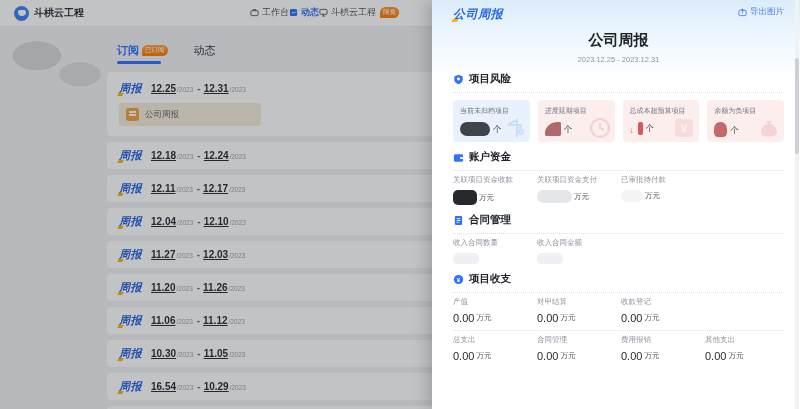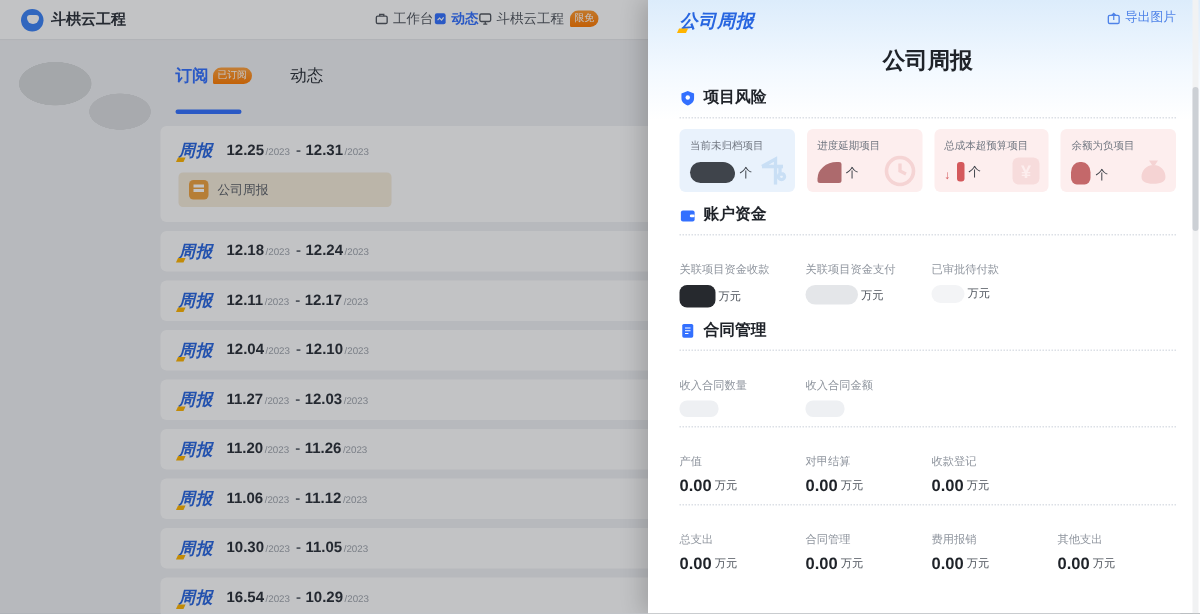--- a/index.html
+++ b/index.html
@@ -18,33 +18,33 @@
   .nav-item { display:flex; align-items:center; gap:3px; font-size:9px; color:#51565e; cursor:pointer; }
   .nav-item.active { color:#3370ff; font-weight:700; }
   .nav-ico { width:9px; height:9px; display:inline-block; }
   .nav-badge { font-size:6.5px; color:#fff; background:linear-gradient(180deg,#ff9a2e,#ff7a00); border-radius:6px 6px 6px 1px; padding:1px 3px; margin-left:1px; }
 
   .content { position:relative; height:385px; }
   .bg-illus { position:absolute; left:8px; top:4px; width:96px; height:62px;
     background:radial-gradient(ellipse 40px 24px at 30% 40%, #d7d9db 60%, transparent 61%),
                radial-gradient(ellipse 34px 20px at 75% 70%, #dcdee0 60%, transparent 61%); }
   .tabs { display:flex; gap:26px; padding:16px 0 0 117px; align-items:flex-end; }
-  .tab { font-size:11px; color:#2b3038; padding-bottom:18px; position:relative; cursor:pointer; display:flex; align-items:center; gap:3px; }
+  .tab { font-size:11px; color:#2b3038; padding-bottom:6px; position:relative; cursor:pointer; display:flex; align-items:center; gap:3px; }
   .tab.active { color:#3370ff; font-weight:700; }
   .tab.active::after { content:""; position:absolute; left:0; bottom:0; width:44px; height:3px; border-radius:2px; background:#3370ff; }
   .tab-badge { font-size:6.5px; color:#fff; background:linear-gradient(180deg,#ffa23e,#ff7c00); border-radius:6px 6px 6px 1px; padding:1px 3px; font-weight:400; }
 
   .list { margin:8px 0 0 107px; width:680px; }
   .card { background:#fff; border-radius:4px; padding:0 12px; margin-bottom:6px; }
   .card.featured { padding:8px 12px 10px; }
   .row-line { display:flex; align-items:center; height:27px; }
   .card.featured .row-line { height:16px; }
   .brand-zhou { font-size:11px; font-weight:800; font-style:italic; color:#2866e0; letter-spacing:.5px; position:relative; margin-right:9px; }
   .brand-zhou::after { content:""; position:absolute; left:-1px; bottom:0; width:5px; height:3px; background:#ffb400; transform:skewX(-25deg); }
-  .d-big { font-size:10px; font-weight:700; color:#2b3038; }
+  .d-big { font-size:10px; font-weight:700; color:#2b3038;text-decoration:underline; }
   .d-year { font-size:6.5px; color:#a0a5ad; margin:0 1px; position:relative; top:1px; }
   .d-sep { font-size:10px; font-weight:700; color:#6a7078; margin:0 3px; }
   .sub-row { margin-top:7px; width:142px; height:23px; background:#f6ecda; border-radius:3px; display:flex; align-items:center; gap:6px; padding:0 7px; cursor:pointer; }
   .doc-ico { width:13px; height:13px; background:#efa23f; border-radius:3px; position:relative; flex:0 0 auto; }
   .doc-ico::after { content:""; position:absolute; left:3px; top:3px; width:7px; height:1.5px; background:#fff; box-shadow:0 3px 0 #fff; }
   .sub-label { font-size:8.5px; color:#5a5f66; }
   .card.partial { height:14px; margin-bottom:0; }
 
   
   .dim-overlay { position:absolute; left:0; top:0; width:432px; height:409px; background:rgba(20,24,31,.26); z-index:5; cursor:pointer; }
@@ -78,25 +78,25 @@
   .blob-dark1 { width:30px; height:14px; background:#3f444b; border-radius:7px 8px 6px 7px; }
   .blob-red1 { width:16px; height:14px; background:#ad6a6d; border-radius:80% 10% 10% 10%; }
   .blob-red2 { width:5px; height:13px; background:#d4595c; border-radius:2px; }
   .arrow-red { color:#d4595c; font-size:8px; font-weight:700; margin-right:1px; }
   .blob-red3 { width:13px; height:15px; background:#c4686a; border-radius:45% 45% 30% 30%; }
   .blob-dark2 { width:24px; height:15px; background:#26292e; border-radius:5px; }
   .blob-light { width:35px; height:13px; background:#e4e6e9; border-radius:7px; }
   .blob-faint { width:22px; height:12px; background:#f3f4f6; border-radius:6px; }
   .blob-contract { width:26px; height:11px; background:#eef0f3; border-radius:5px; }
 
-  .stat-row { display:flex; margin-top:18px; }
+  .stat-row { display:flex; margin-top:4px; }
   .stat { width:84px; flex:0 0 auto; }
   .stat-label { font-size:7.5px; color:#8f959e; white-space:nowrap; }
   .stat-value { display:flex; align-items:center; gap:2px; margin-top:5px; }
-  .stat-num { font-size:11px; font-weight:700; color:#1f2329; }
+  .stat-num { font-size:11px; font-weight:400; color:#1f2329; }
   .stat-unit { font-size:7.5px; color:#4e545c; }
   .stat-value .blob { align-self:flex-end; }
 
   .scrollbar-track { position:absolute; right:1px; top:0; width:4px; height:409px; background:#f1f2f3; }
   .scrollbar-thumb { position:absolute; right:0; top:58px; width:4px; height:96px; border-radius:2px; background:#ccd0d5; cursor:grab; }
 </style>
 </head>
 <body>
 
 <div class="stage">
@@ -267,20 +267,21 @@
         <span class="drawer-brand">公司周报</span>
         <span class="export-btn">
           <svg width="9" height="9" viewBox="0 0 10 10">
               <rect x="1" y="2.5" width="8" height="6" rx="1" fill="none" stroke="#4f83e8"></rect>
               <path d="M5 6V1M3.4 2.6L5 1l1.6 1.6" fill="none" stroke="#4f83e8" stroke-width=".9"></path>
             </svg>
           <span>导出图片</span>
         </span>
       </div>
       <div class="drawer-title">公司周报</div>
+      <div class="drawer-sub">2023.12.25 - 2023.12.31</div>
 
       <div class="section-head">
         <svg class="sec-ico" viewBox="0 0 12 12">
             <path d="M6 .8l4.6 1.8v3.2c0 2.8-1.9 4.6-4.6 5.4C3.3 10.4 1.4 8.6 1.4 5.8V2.6z" fill="#3370ff"></path>
             <circle cx="6" cy="5.4" r="1.6" fill="#fff"></circle>
           </svg>
         <span class="section-title">项目风险</span>
       </div>
       <div class="dotted"></div>
       <div class="risk-cards">
@@ -381,20 +382,27 @@
           <div class="stat">
             <div class="stat-label">收入合同金额</div>
             <div class="stat-value">
               <span class="blob blob-contract"></span>
             </div>
           </div>
 
 
         </div>
 
+      <div class="section-head">
+        <svg class="sec-ico" viewBox="0 0 12 12">
+            <circle cx="6" cy="6" r="5" fill="#3370ff"></circle>
+            <text x="6" y="8.4" text-anchor="middle" font-size="6.5" fill="#fff" font-weight="bold">¥</text>
+          </svg>
+        <span class="section-title">项目收支</span>
+      </div>
       <div class="dotted"></div>
       <div class="stat-row">
 
           <div class="stat">
             <div class="stat-label">产值</div>
             <div class="stat-value">
               <span class="stat-num">0.00</span>
               <span class="stat-unit">万元</span>
             </div>
           </div>

